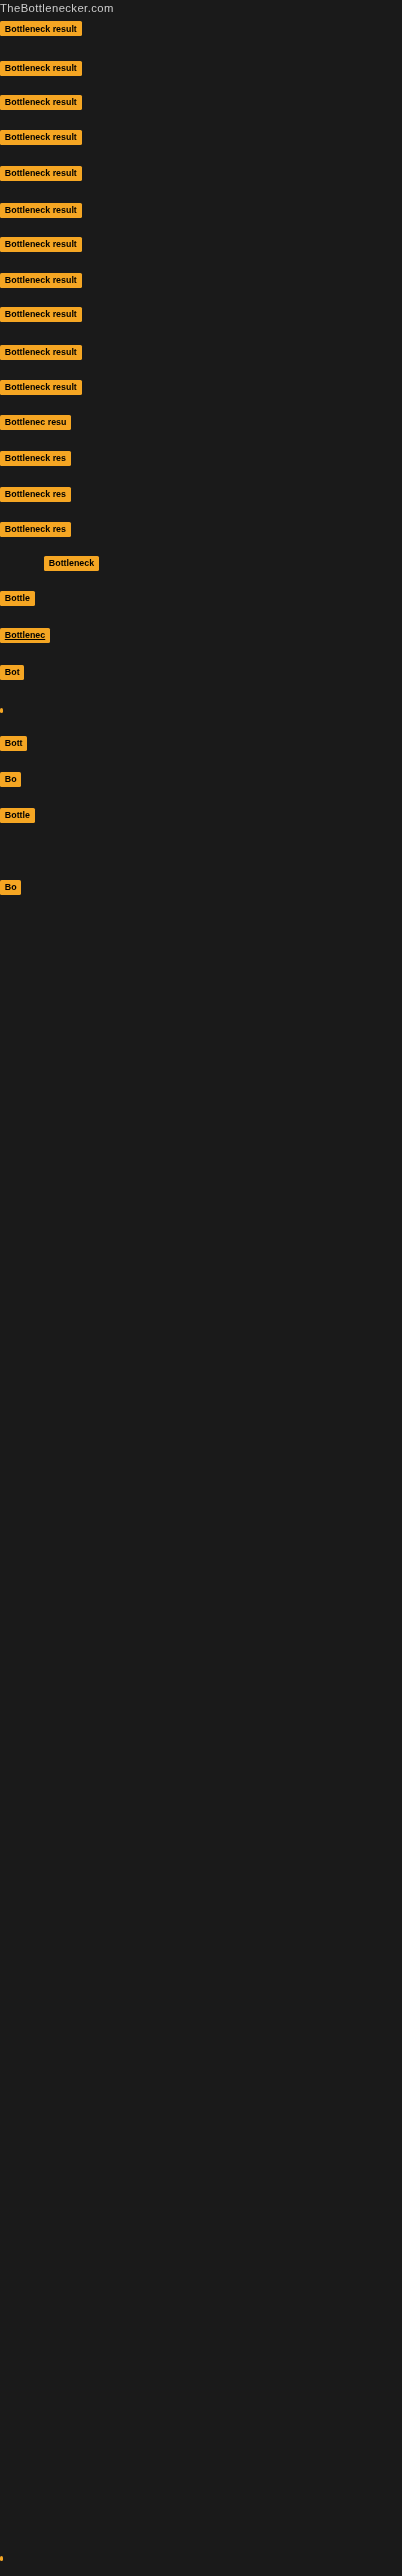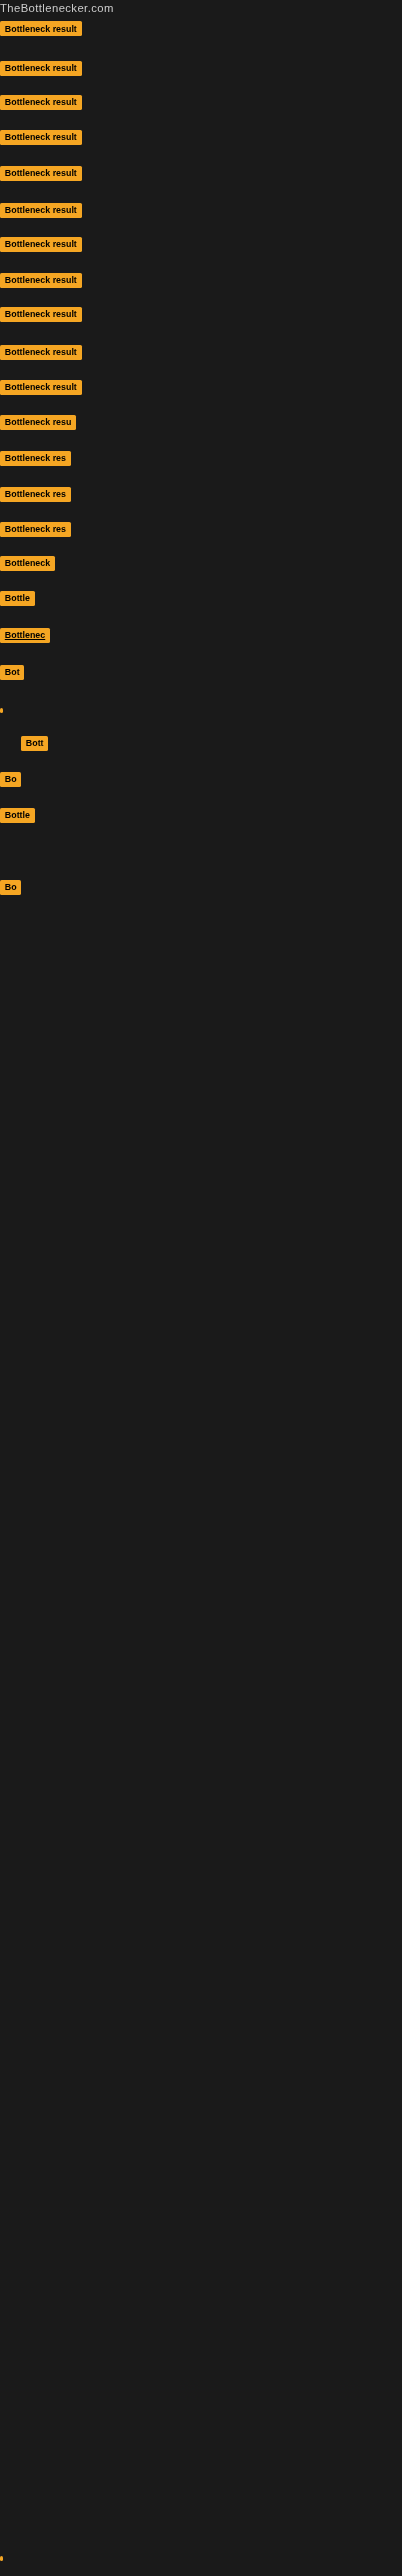--- a/index.html
+++ b/index.html
@@ -53,28 +53,28 @@
     <div class="result-row" style="top: 46px; left: 0px;"><span class="bottleneck-badge" style="max-width: 106px;">Bottleneck result</span></div>
     <div class="result-row" style="top: 80px; left: 0px;"><span class="bottleneck-badge" style="max-width: 106px;">Bottleneck result</span></div>
     <div class="result-row" style="top: 115px; left: 0px;"><span class="bottleneck-badge" style="max-width: 106px;">Bottleneck result</span></div>
     <div class="result-row" style="top: 151px; left: 0px;"><span class="bottleneck-badge" style="max-width: 105px;">Bottleneck result</span></div>
     <div class="result-row" style="top: 188px; left: 0px;"><span class="bottleneck-badge" style="max-width: 104px;">Bottleneck result</span></div>
     <div class="result-row" style="top: 222px; left: 0px;"><span class="bottleneck-badge" style="max-width: 103px;">Bottleneck result</span></div>
     <div class="result-row" style="top: 258px; left: 0px;"><span class="bottleneck-badge" style="max-width: 102px;">Bottleneck result</span></div>
     <div class="result-row" style="top: 292px; left: 0px;"><span class="bottleneck-badge" style="max-width: 102px;">Bottleneck result</span></div>
     <div class="result-row" style="top: 330px; left: 0px;"><span class="bottleneck-badge" style="max-width: 102px;">Bottleneck result</span></div>
     <div class="result-row" style="top: 365px; left: 0px;"><span class="bottleneck-badge" style="max-width: 101px;">Bottleneck result</span></div>
-    <div class="result-row" style="top: 400px; left: 0px;"><span class="bottleneck-badge" style="max-width: 93px;">Bottleneck resu</span></div>
+    <div class="result-row" style="top: 400px; left: 0px;"><span class="bottleneck-badge" style="max-width: 93px;">Bottlenec resu</span></div>
     <div class="result-row" style="top: 436px; left: 0px;"><span class="bottleneck-badge" style="max-width: 87px;">Bottleneck res</span></div>
     <div class="result-row" style="top: 472px; left: 0px;"><span class="bottleneck-badge" style="max-width: 85px;">Bottleneck res</span></div>
     <div class="result-row" style="top: 507px; left: 0px;"><span class="bottleneck-badge" style="max-width: 83px;">Bottleneck res</span></div>
-    <div class="result-row" style="top: 541px; left: 0px;"><span class="bottleneck-badge" style="max-width: 71px;">Bottleneck</span></div>
+    <div class="result-row" style="top: 541px; left: 0px; padding-left: 44px;"><span class="bottleneck-badge" style="max-width: 71px;">Bottleneck</span></div>
     <div class="result-row" style="top: 576px; left: 0px;"><span class="bottleneck-badge" style="max-width: 52px;">Bottle</span></div>
     <div class="result-row" style="top: 613px; left: 0px;"><span class="bottleneck-badge" style="max-width: 64px; text-decoration: underline;">Bottlenec</span></div>
     <div class="result-row" style="top: 650px; left: 0px;"><span class="bottleneck-badge" style="max-width: 39px;">Bot</span></div>
     <div class="result-row" style="top: 686px; left: 0px;"><span class="bottleneck-badge" style="max-width: 14.5px; background-color: rgb(245, 166, 35); width: 3.2px; padding: 2.4px 1.6px;"></span></div>
-    <div class="result-row" style="top: 721px; left: 0px;"><span class="bottleneck-badge" style="max-width: 42px; margin-left: 21px;">Bott</span></div>
+    <div class="result-row" style="top: 721px; left: 0px;"><span class="bottleneck-badge" style="max-width: 42px;">Bott</span></div>
     <div class="result-row" style="top: 757px; left: 0px;"><span class="bottleneck-badge" style="max-width: 31px;">Bo</span></div>
     <div class="result-row" style="top: 793px; left: 0px;"><span class="bottleneck-badge" style="max-width: 48px;">Bottle</span></div>
     <div class="result-row" style="top: 865px; left: 0px;"><span class="bottleneck-badge" style="max-width: 31px;">Bo</span></div>
     <div class="result-row" style="top: 2534px; left: 0px;"><span class="bottleneck-badge" style="max-width: 14.5px; background-color: rgb(245, 166, 35); width: 3.2px; padding: 2.4px 1.6px;"></span></div>
   </div>
 
 
 </body></html>

